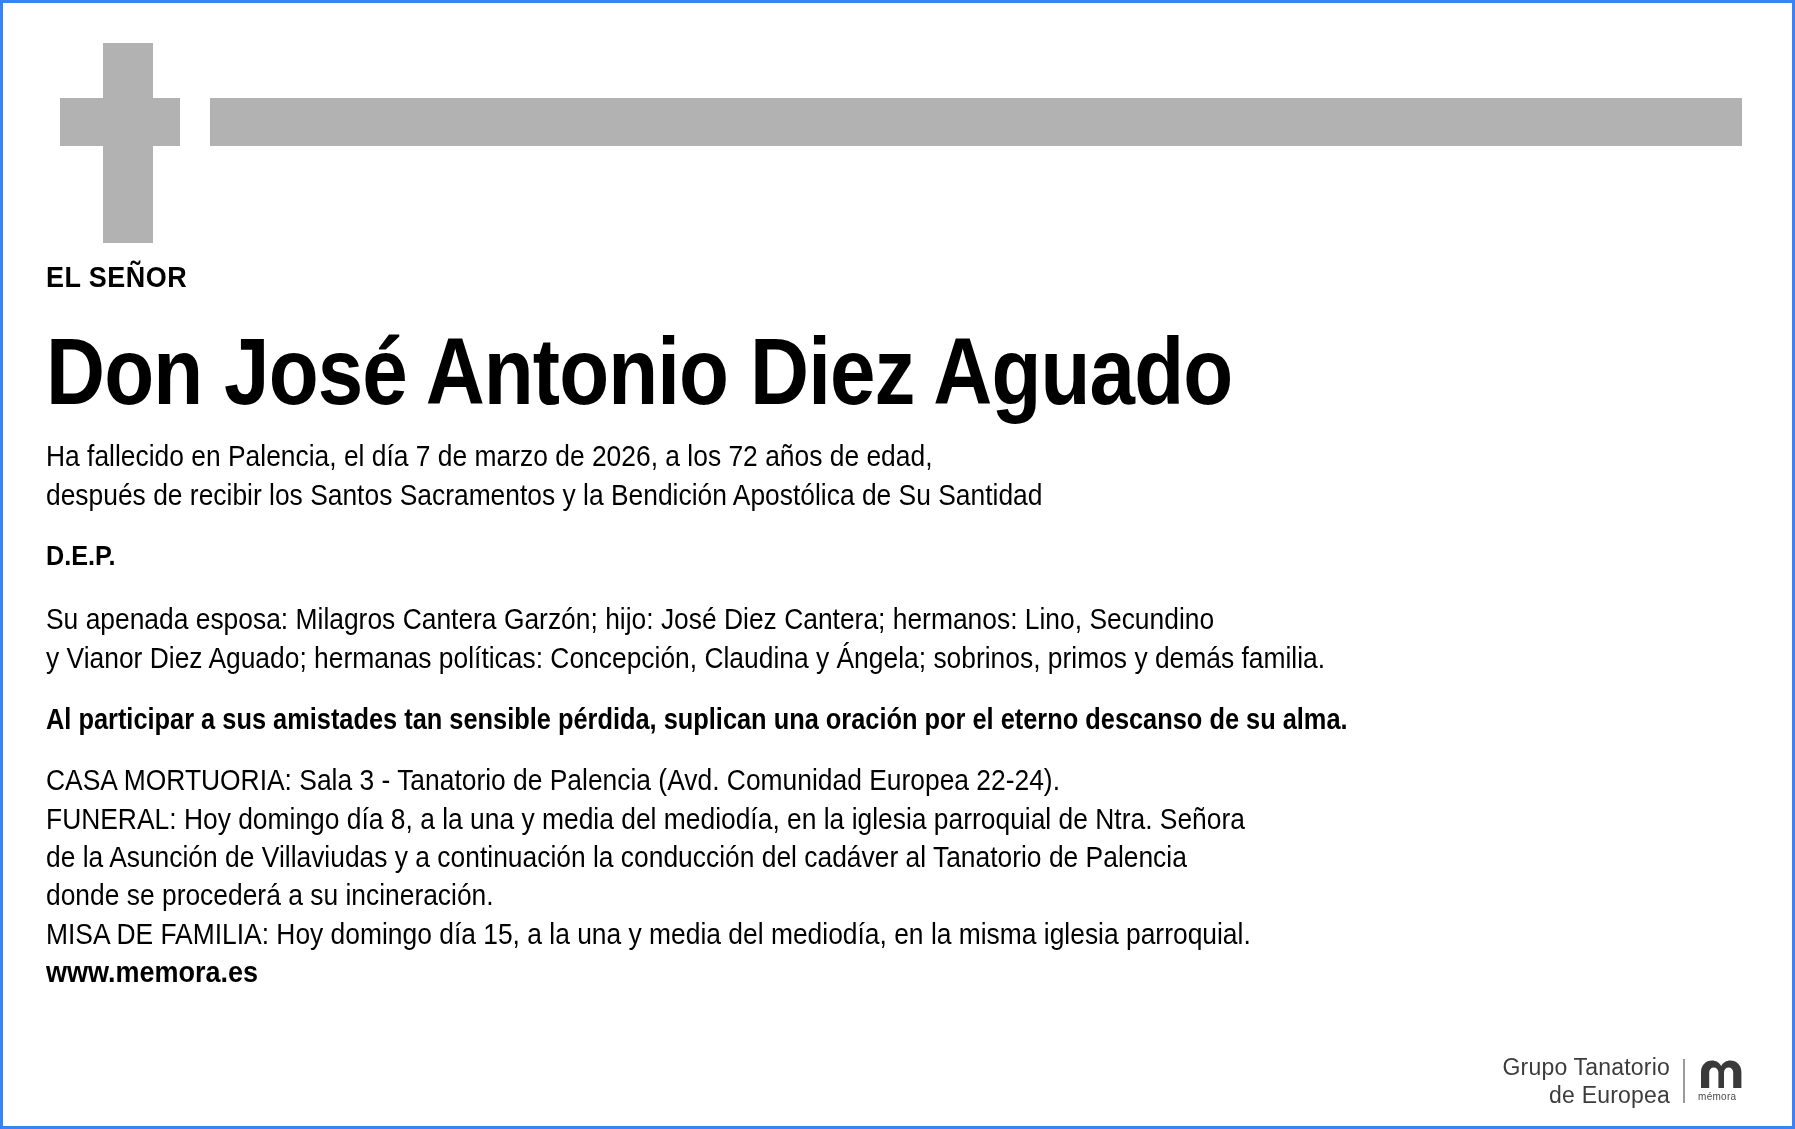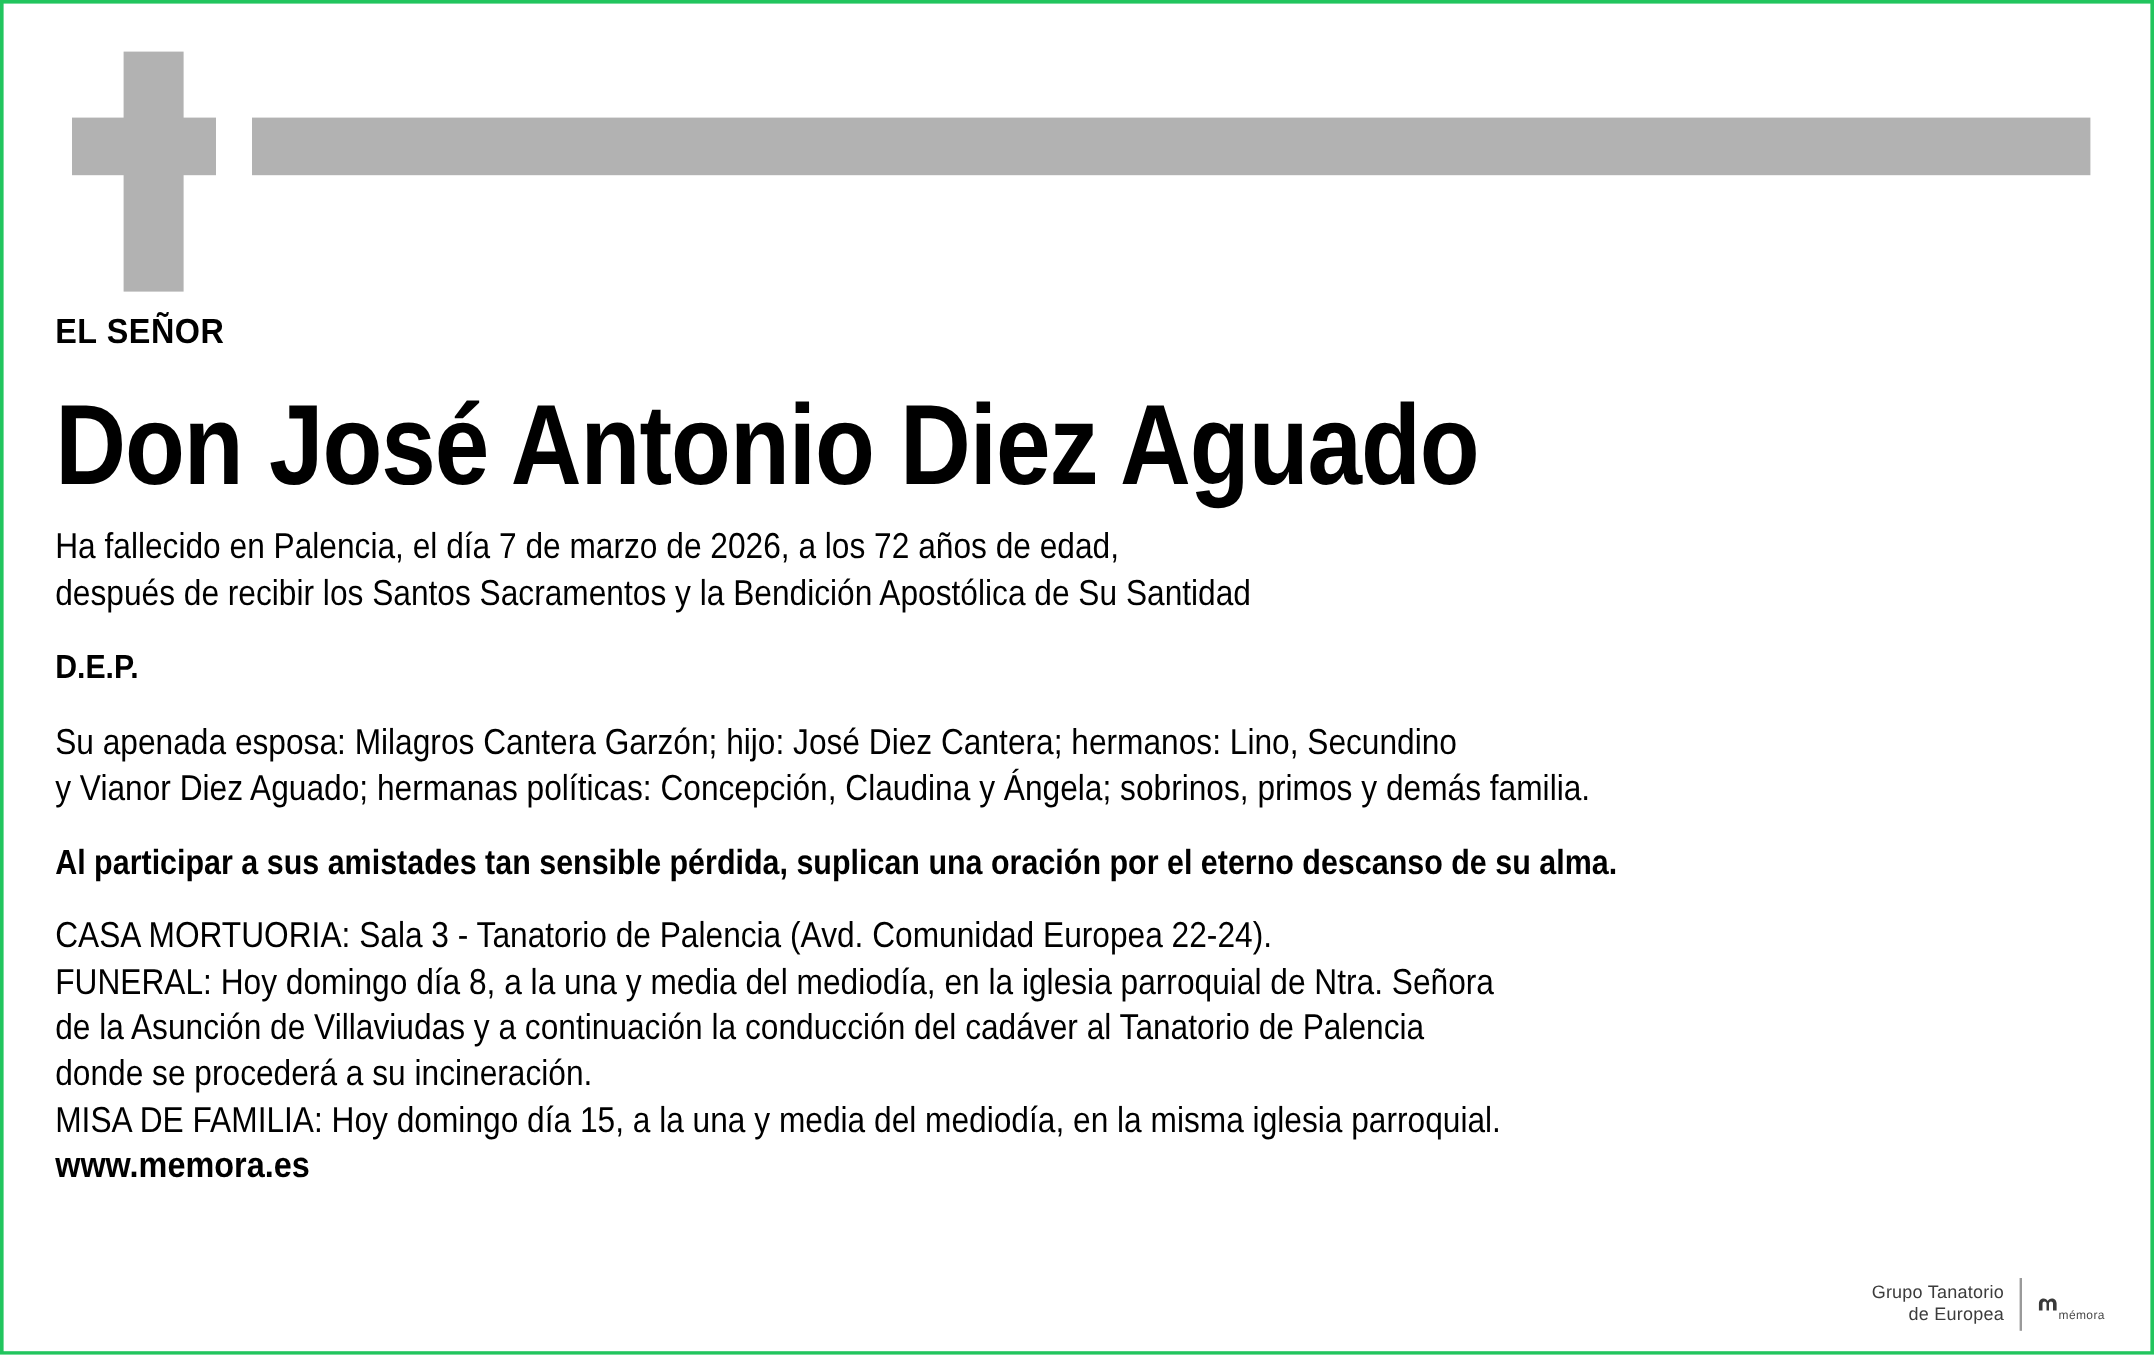--- a/index.html
+++ b/index.html
@@ -9,21 +9,21 @@
   }
   body {
     font-family: "Liberation Sans", sans-serif;
   }
   .notice {
     position: relative;
     width: 1795px;
     height: 1129px;
     box-sizing: border-box;
     background: #ffffff;
-    border: 3px solid #22c55e;
+    border: 3px solid #3b82f6;
     overflow: hidden;
   }
 
   
   .ornament {
     position: absolute;
     left: 0;
     top: 0;
     width: 100%;
     height: 250px;
@@ -148,35 +148,35 @@
     position: absolute;
     right: 38px;
     bottom: 17px;
     display: flex;
     align-items: center;
     gap: 13px;
   }
   .logo-words {
     text-align: right;
     font-family: "Liberation Sans", sans-serif;
-    font-size: 15px;
+    font-size: 23px;
     line-height: 1.22;
     color: #3c3c3c;
     letter-spacing: 0.2px;
   }
   .logo-words span { display: block; }
   .logo-divider {
     width: 2px;
     height: 44px;
     background: #9a9a9a;
   }
   .logo-mark {
     display: flex;
-    flex-direction: row;
-    align-items: flex-end;
+    flex-direction: column;
+    align-items: flex-start;
     width: 56px;
   }
   .logo-mark svg { display: block; }
   .logo-mark .wordmark {
     font-family: "Liberation Sans", sans-serif;
     font-size: 10px;
     color: #4a4a4a;
     letter-spacing: 0.3px;
     margin-top: 2px;
   }

